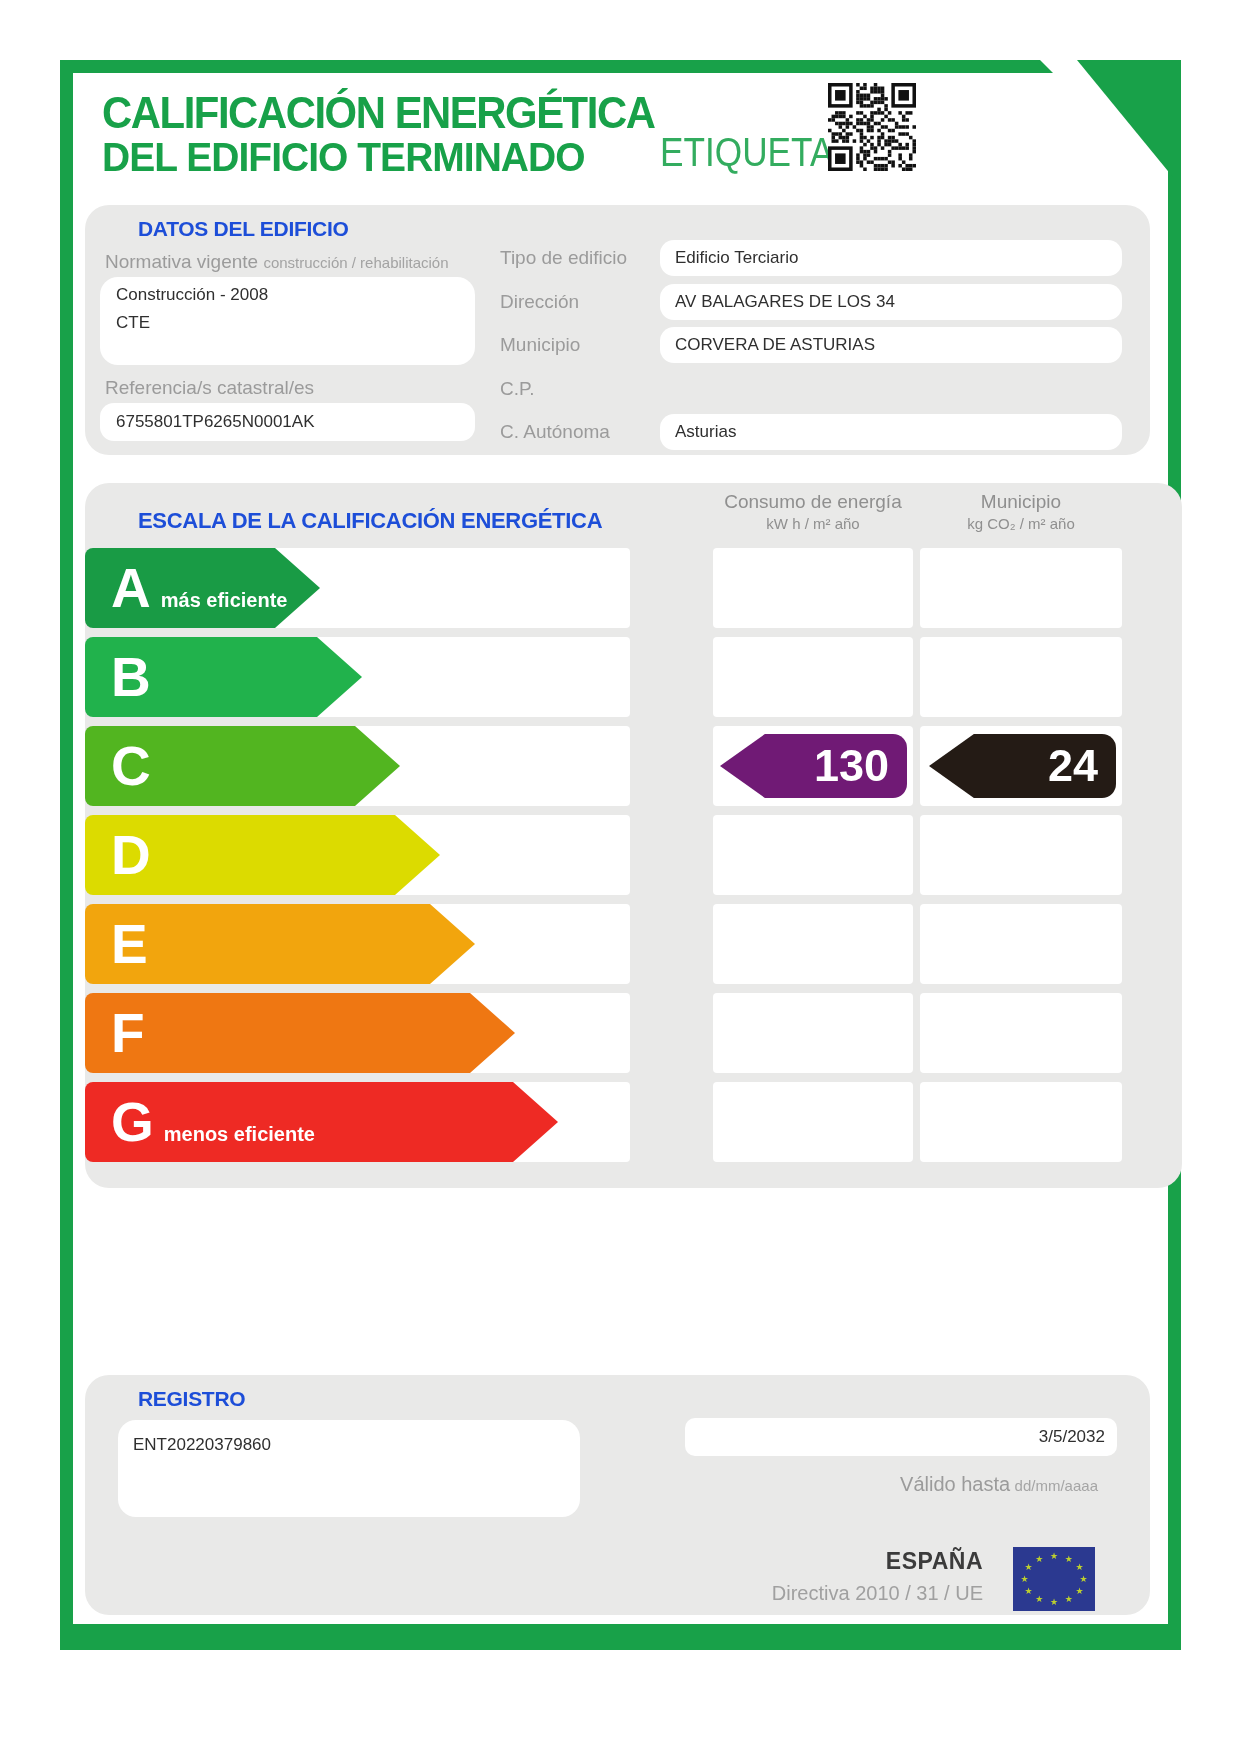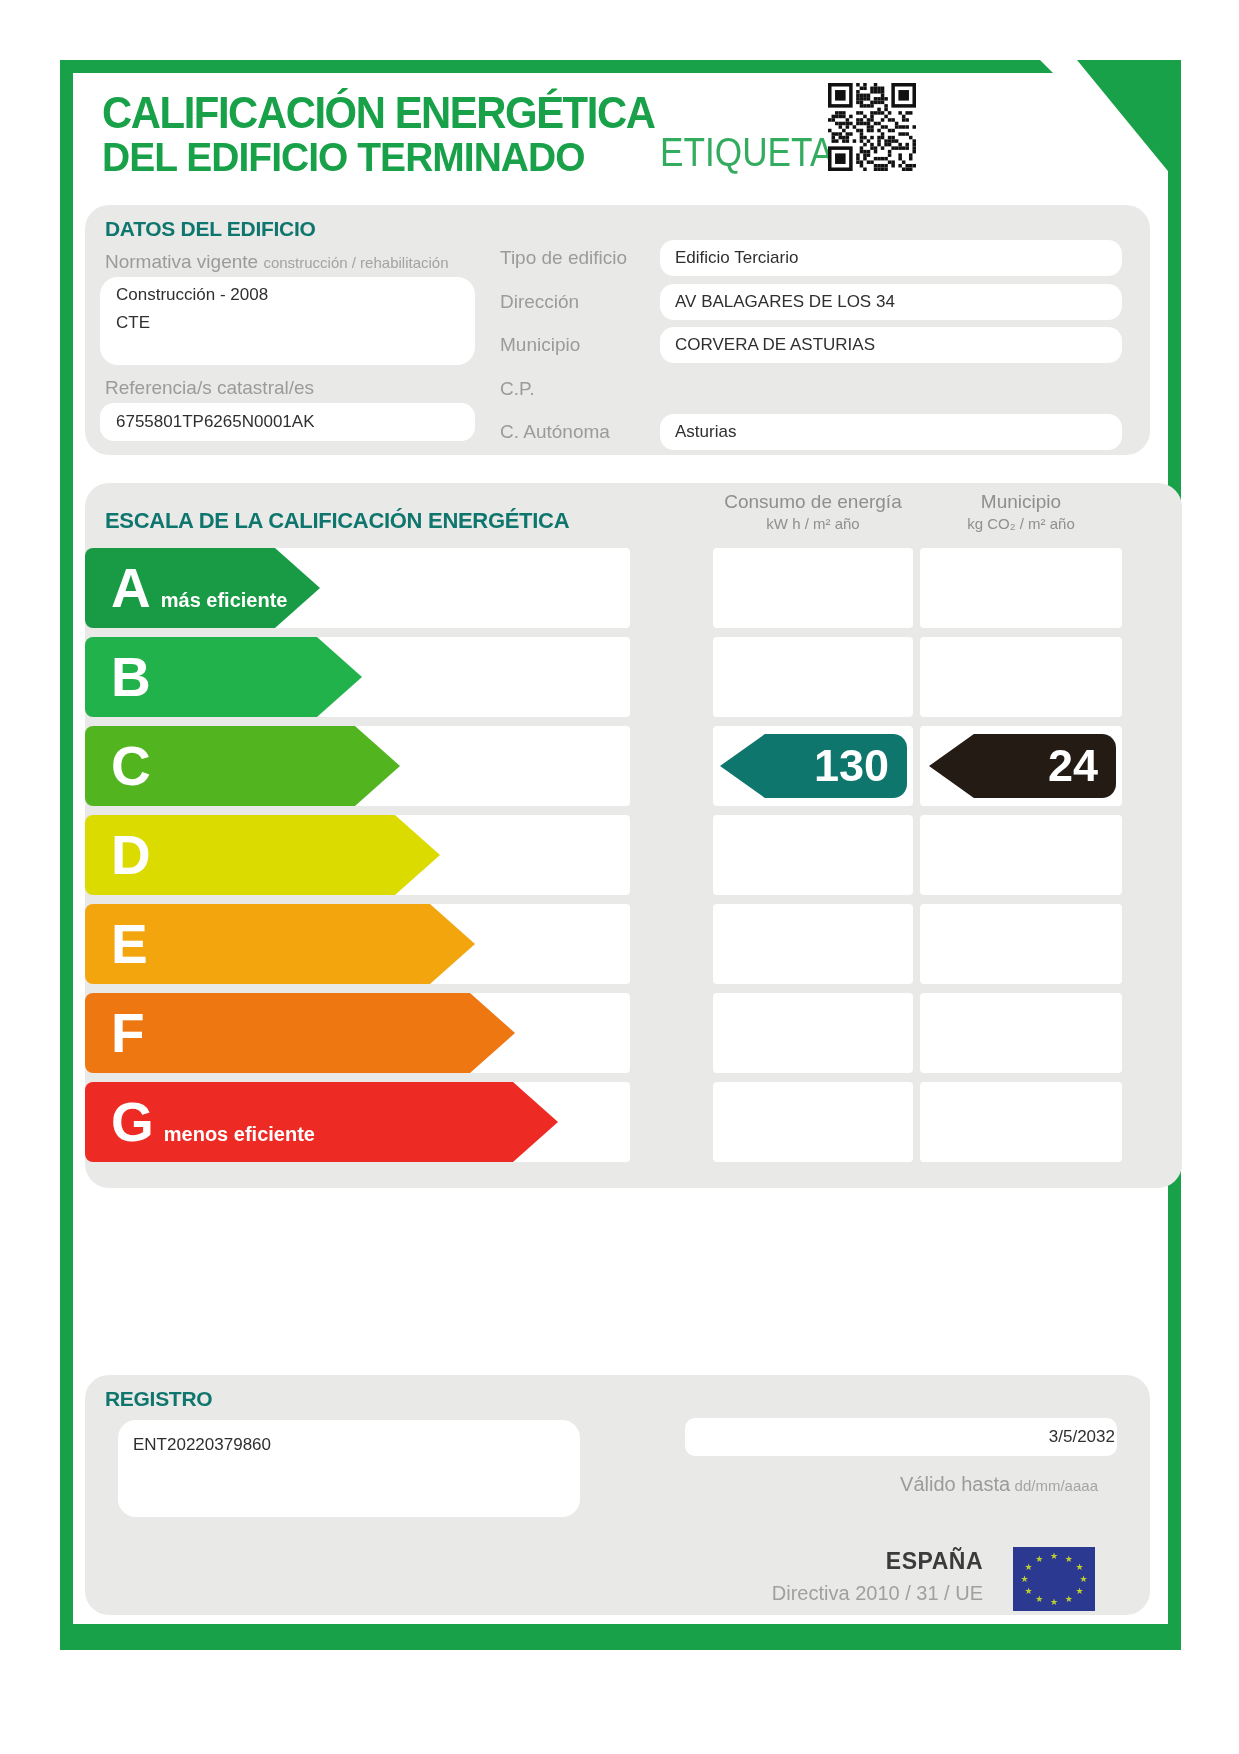--- a/index.html
+++ b/index.html
@@ -11,21 +11,21 @@
   .abs{position:absolute;}
   
   svg.frame{position:absolute;left:0;top:0;}
   
   .title1{left:102px;top:88px;font-size:44px;font-weight:bold;letter-spacing:-1.5px;transform:scaleX(.95);transform-origin:left;}
   .title2{left:102px;top:134px;font-size:41px;font-weight:bold;letter-spacing:-1px;transform:scaleX(.95);transform-origin:left;}
   .etiqueta{left:660px;top:130px;font-size:40px;font-weight:400;letter-spacing:0px;transform:scaleX(.88);transform-origin:left;opacity:.88;}
   .qr{left:828px;top:83px;width:88px;height:88px;background:#fff;}
   
   .panel{background:#e9e9e8;border-radius:24px;position:absolute;left:85px;width:1065px;}
-  .sect-title{font-size:21px;font-weight:bold;color:#0f766e;letter-spacing:-.3px;}
+  .sect-title{font-size:21px;font-weight:bold;color:#1d4ed8;letter-spacing:-.3px;margin-left:33px;}
   .lbl{color:#9b9b9b;font-size:19px;}
   .lbl small{font-size:15px;color:#a3a3a3;}
   .wbox{background:#fff;border-radius:14px;color:#2f2f2f;font-size:17px;box-sizing:border-box;position:absolute;}
   
   .panel.datos{top:205px;height:250px;}
   .datos .sect-title{position:absolute;left:20px;top:12px;}
   .norm-lbl{position:absolute;left:20px;top:46px;}
   .norm-box{left:15px;top:72px;width:375px;height:88px;border-radius:18px;padding:4px 16px;line-height:1.65;}
   .ref-lbl{position:absolute;left:20px;top:172px;}
   .ref-box{left:15px;top:198px;width:375px;height:38px;line-height:38px;padding:0 16px;}
@@ -50,21 +50,21 @@
   .letter{font-size:55px;font-weight:bold;line-height:80px;}
   .subl{font-size:20px;font-weight:bold;margin-left:10px;}
   .val-arrow{position:absolute;right:6px;top:8px;width:187px;height:64px;color:#fff;
     font-size:45px;font-weight:bold;text-align:right;line-height:64px;padding-right:18px;box-sizing:border-box;
     border-radius:0 14px 14px 0;
     clip-path:polygon(0 50%,24% 0,100% 0,100% 100%,24% 100%);}
   
   .panel.registro{top:1375px;height:240px;}
   .registro .sect-title{position:absolute;left:20px;top:12px;}
   .reg-box{left:33px;top:45px;width:462px;height:97px;border-radius:18px;padding:15px 15px;}
-  .date-box{left:600px;top:43px;width:432px;height:38px;line-height:38px;padding:0 2px;text-align:right;border-radius:10px;}
+  .date-box{left:600px;top:43px;width:432px;height:38px;line-height:38px;padding:0 12px;text-align:right;border-radius:10px;}
   .valid{position:absolute;right:52px;top:98px;text-align:right;}
   .valid .big{font-size:20px;color:#9b9b9b;}
   .valid .small{font-size:15px;color:#a5a5a5;}
   
   .espana{right:256px;top:1548px;font-size:23px;font-weight:bold;color:#3b3b3b;letter-spacing:.5px;}
   .directiva{right:256px;top:1582px;font-size:20px;color:#a0a0a0;}
   .euflag{left:1013px;top:1547px;width:82px;height:64px;}
   .euflag span{position:absolute;transform:translate(-50%,-50%);font-size:9px;line-height:9px;}
 </style>
 </head>
@@ -362,21 +362,21 @@
       </div>
       <div class="cell c1"></div>
       <div class="cell c2"></div>
     </div>
     <div class="srow">
       <div class="track"></div>
       <div class="arrow" style="width: 315px; background: rgb(82, 181, 32);">
         <span class="letter">C</span>
       </div>
       <div class="cell c1">
-        <div class="val-arrow" style="background: #0f766e;">130</div>
+        <div class="val-arrow" style="background: #701a75;">130</div>
       </div>
       <div class="cell c2">
         <div class="val-arrow" style="background: rgb(36, 27, 21);">24</div>
       </div>
     </div>
     <div class="srow">
       <div class="track"></div>
       <div class="arrow" style="width: 355px; background: rgb(220, 219, 0);">
         <span class="letter">D</span>
       </div>

